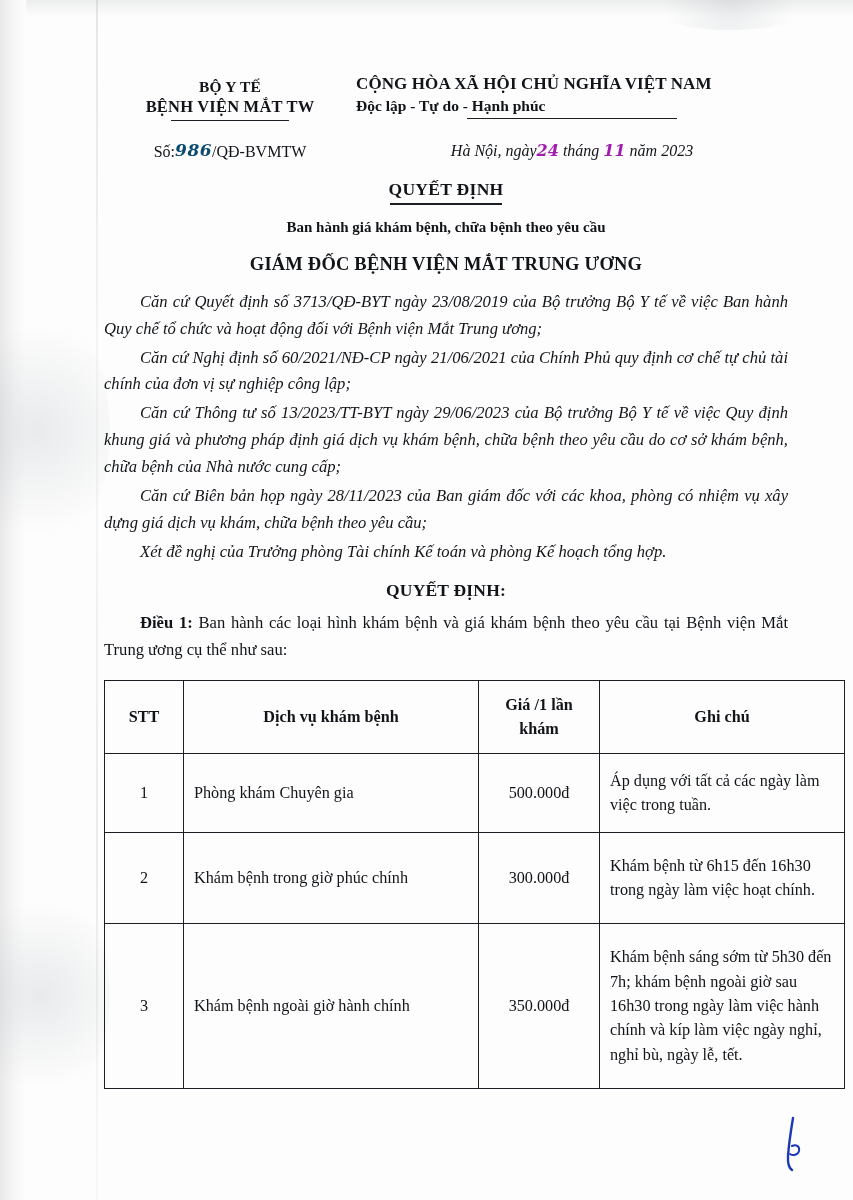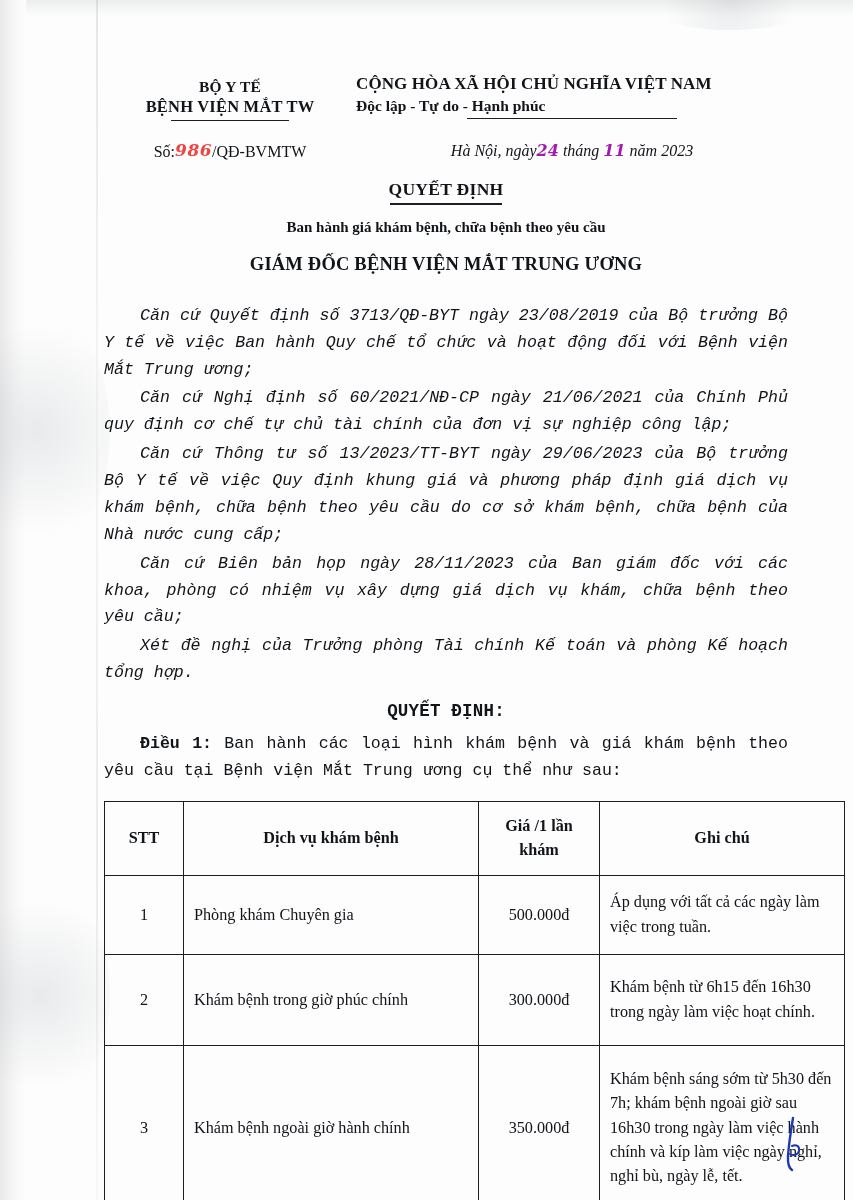--- a/index.html
+++ b/index.html
@@ -109,21 +109,21 @@
   }
   .doc-number {
     width: 252px;
     text-align: center;
     font-size: 16px;
     position: relative;
   }
   .hand {
     font-family: "DejaVu Serif", serif;
     font-style: italic;
-    color: #ef4444;
+    color: #0c4a6e;
     font-size: 17px;
     font-weight: bold;
     letter-spacing: .5px;
     position: relative;
     top: -1px;
   }
   .hand-sm {
     font-family: "DejaVu Serif", serif;
     font-style: italic;
     color: #a21caf;
@@ -160,25 +160,24 @@
   }
   .director {
     font-size: 18.5px;
     font-weight: bold;
     margin-top: 18px;
     letter-spacing: .2px;
   }
 
   
   .body-text {
-    margin-top: 28px;
+    margin-top: 14px;
     font-size: 16.6px;
     line-height: 1.62;
     text-align: justify;
-    font-family: Liberation Mono, monospace;
   }
   .para {
     font-style: italic;
     text-indent: 36px;
     margin: 0 0 2px 0;
   }
   .decision-word {
     text-align: center;
     font-weight: bold;
     font-size: 17.5px;

